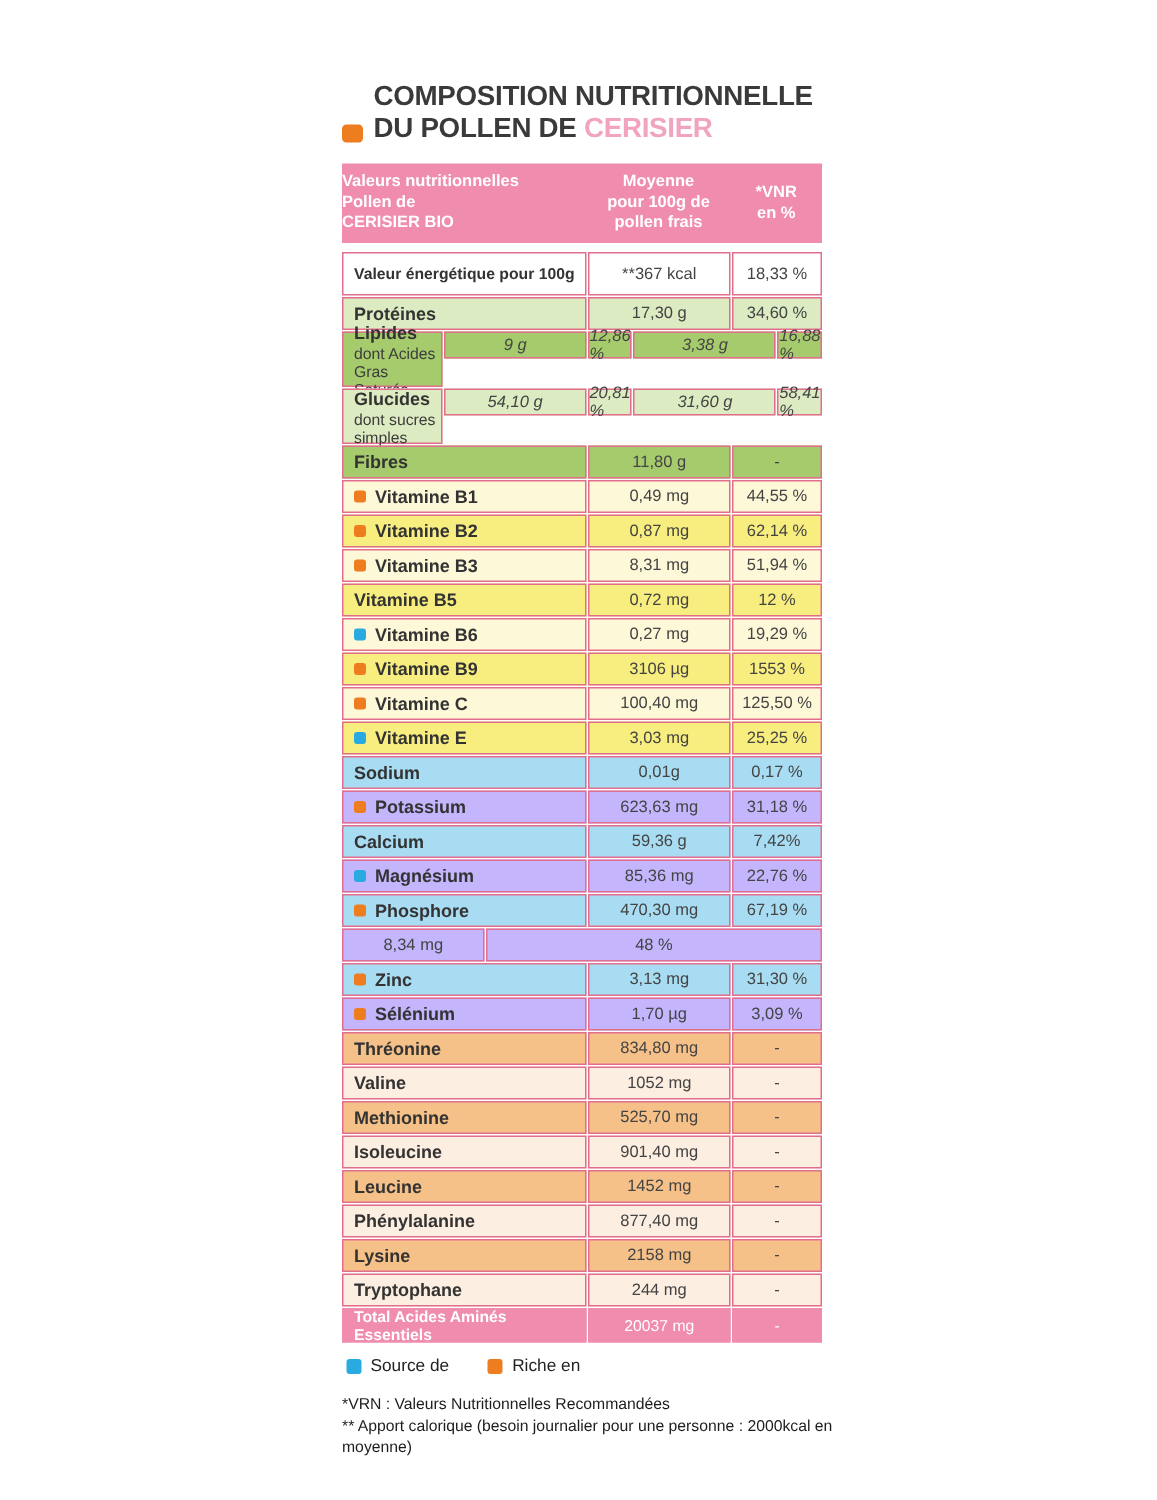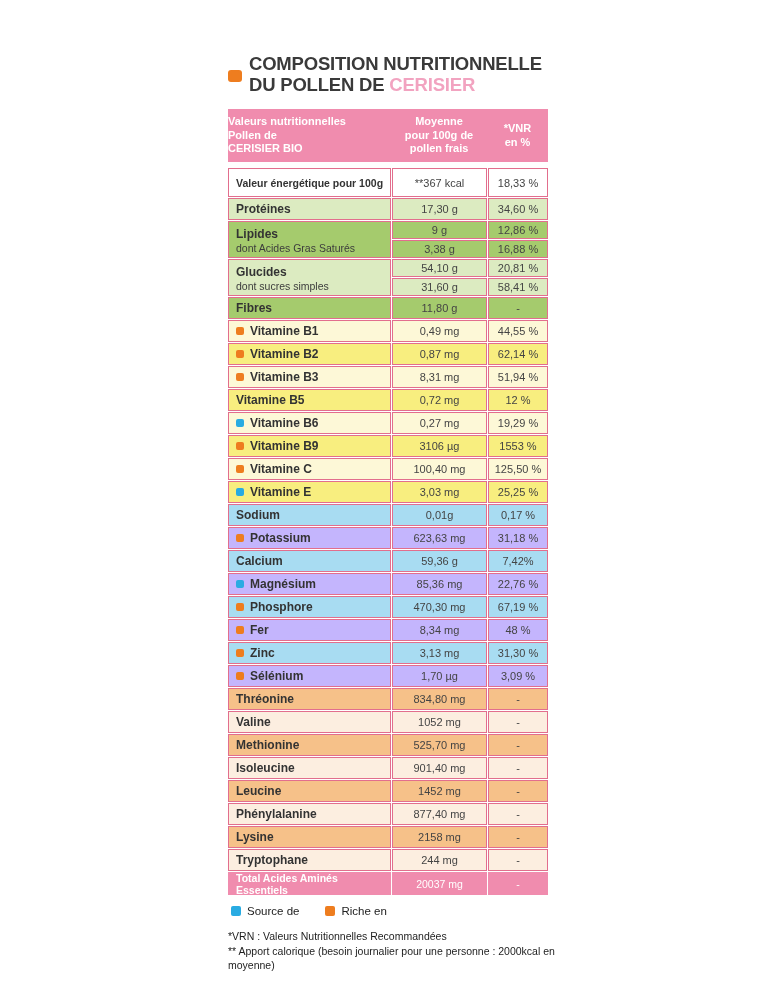--- a/index.html
+++ b/index.html
@@ -7,21 +7,21 @@
   .page {
     position: relative;
     width: 771px; height: 1000px;
     background: #ffffff;
     font-family: "Liberation Sans", sans-serif;
     overflow: hidden;
   }
   .content { position: absolute; left: 228px; top: 53px; width: 320px; }
 
   
-  .title-wrap { display: flex; align-items: center; gap: 7px; margin-bottom: 14px; }
+  .title-wrap { display: flex; align-items: flex-end; gap: 7px; margin-bottom: 14px; }
   .bullet { width: 14px; height: 12px; border-radius: 3px; background: #ee7d1f; margin-top: 4px; flex: none; }
   .title { margin: 0; font-size: 18.5px; line-height: 21px; font-weight: bold; color: #3a3a3a; letter-spacing: -0.2px; }
   .title .hl { color: #f2a3c0; }
 
   
   .t-header {
     display: flex; background: #f08cae; color: #ffffff;
     font-weight: bold; font-size: 11px; line-height: 13.5px;
     height: 53px; margin-bottom: 6px;
   }
@@ -44,21 +44,21 @@
 
   .row.energy .cell { height: 29px; }
   .row.energy .c1 { font-size: 10.5px; }
 
   
   .row.group .c1 {
     height: 37px; flex-direction: column; align-items: flex-start;
     justify-content: center; gap: 1px; padding-top: 1px;
   }
   .row.group .c1 .sublabel { font-weight: normal; font-size: 10.5px; color: #3c3c3c; }
-  .subcol { display: flex; flex-direction: column; gap: 1px; flex: 1; }
+  .subcol { display: flex; flex-direction: row; gap: 1px; flex: 1; font-style: italic; }
   .subrow { display: flex; gap: 1px; flex: 1; }
   .subrow .cell { height: 18px; }
   .subrow .c2 { width: 95px; }
 
   
   .row.white .cell        { background: #ffffff; }
   .row.green-light .cell  { background: #dcebc1; }
   .row.green-dark .cell   { background: #a5cb6d; }
   .row.yellow-light .cell { background: #fdf8d7; }
   .row.yellow-dark .cell  { background: #f8ee7f; }
@@ -266,24 +266,20 @@
         </div>
         <div class="row blue-dark">
           <div class="cell c1">
             <span class="dot orange"></span>
             <span class="lbl">Phosphore</span>
           </div>
           <div class="cell c2">470,30 mg</div>
           <div class="cell c3">67,19 %</div>
         </div>
         <div class="row blue-light">
-          <div class="cell c1">
-            <span class="dot orange"></span>
-            <span class="lbl">Fer</span>
-          </div>
           <div class="cell c2">8,34 mg</div>
           <div class="cell c3">48 %</div>
         </div>
         <div class="row blue-dark">
           <div class="cell c1">
             <span class="dot orange"></span>
             <span class="lbl">Zinc</span>
           </div>
           <div class="cell c2">3,13 mg</div>
           <div class="cell c3">31,30 %</div>

